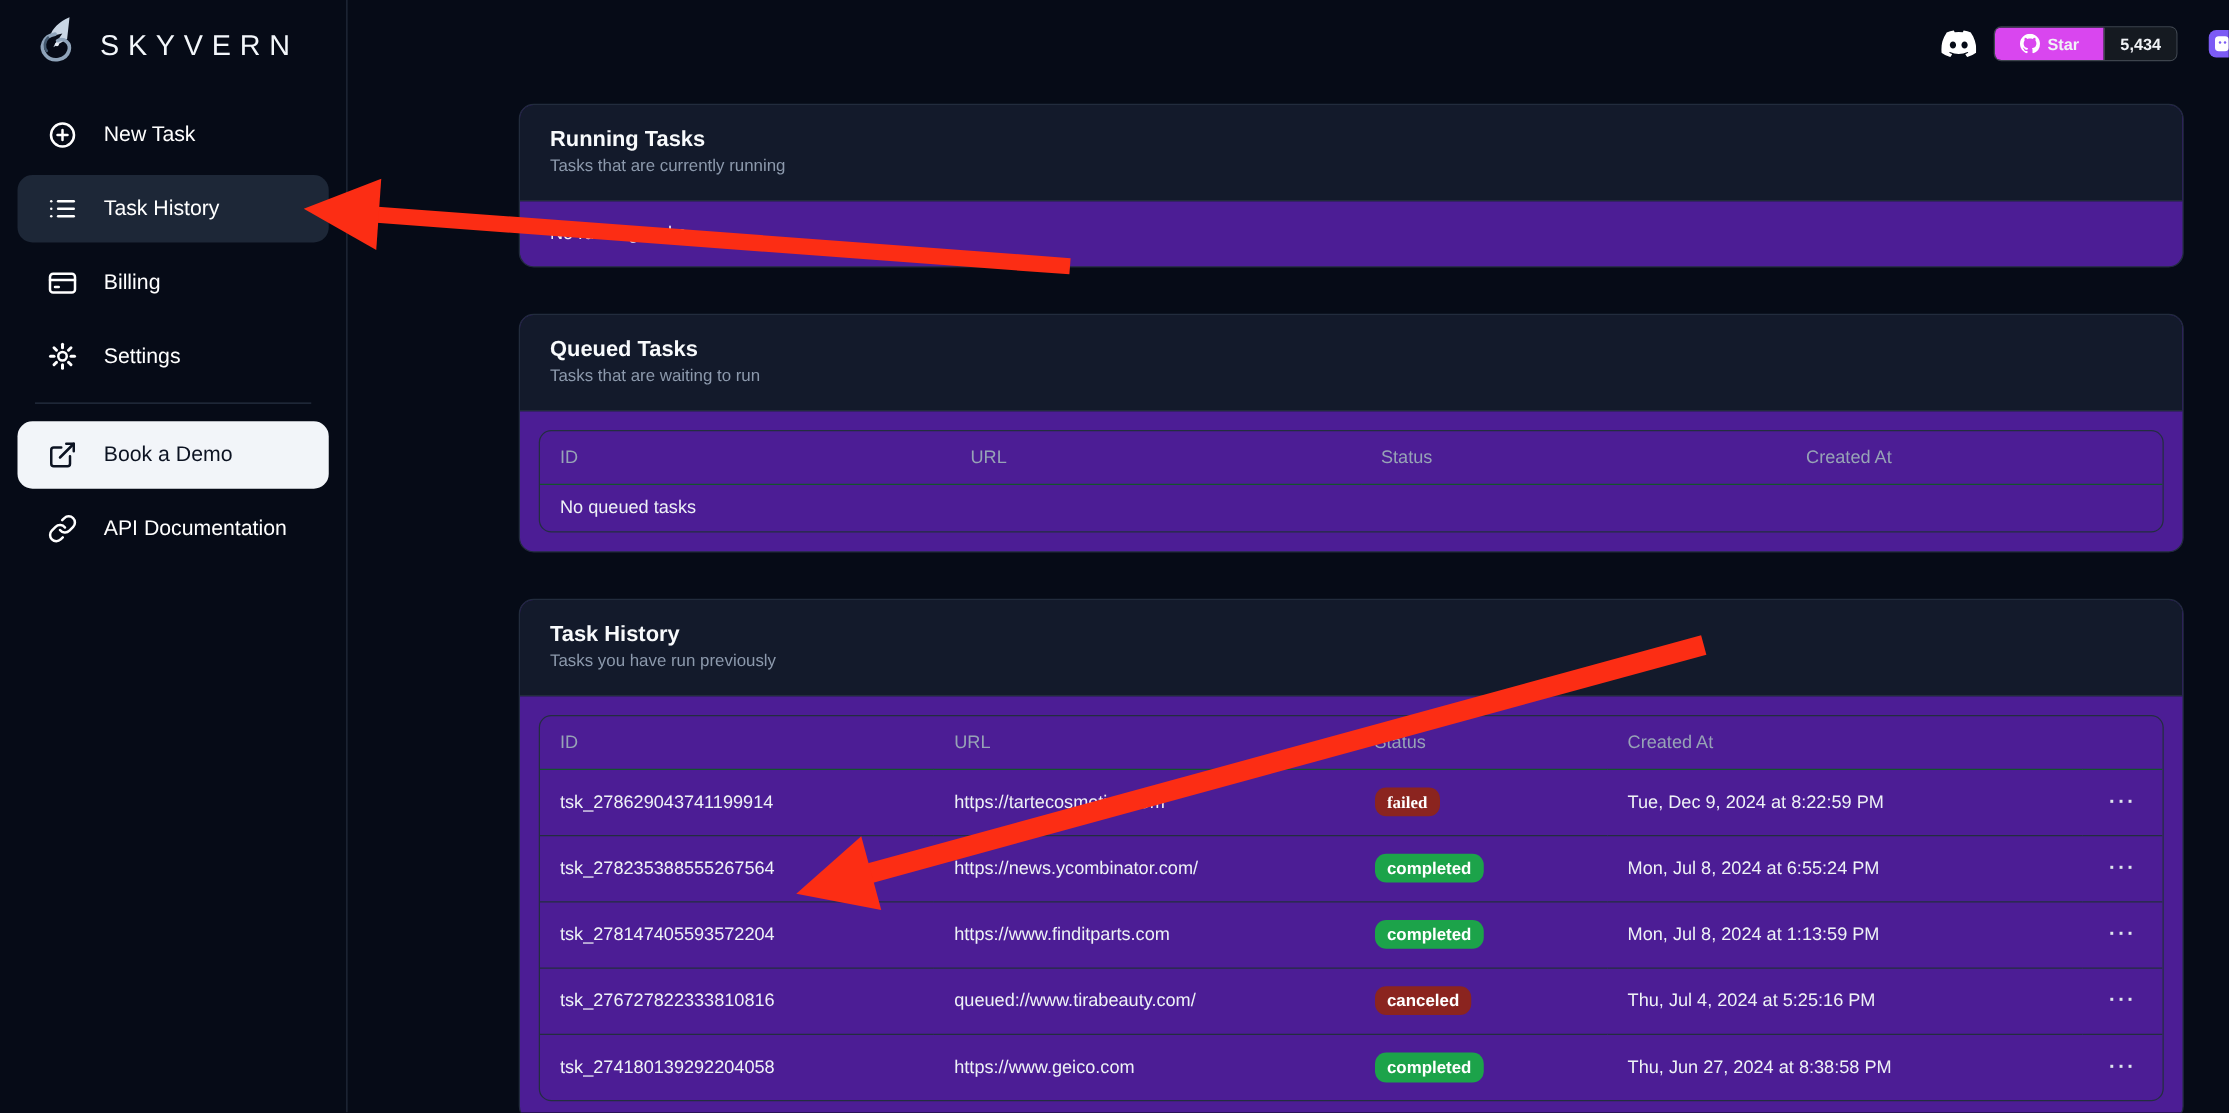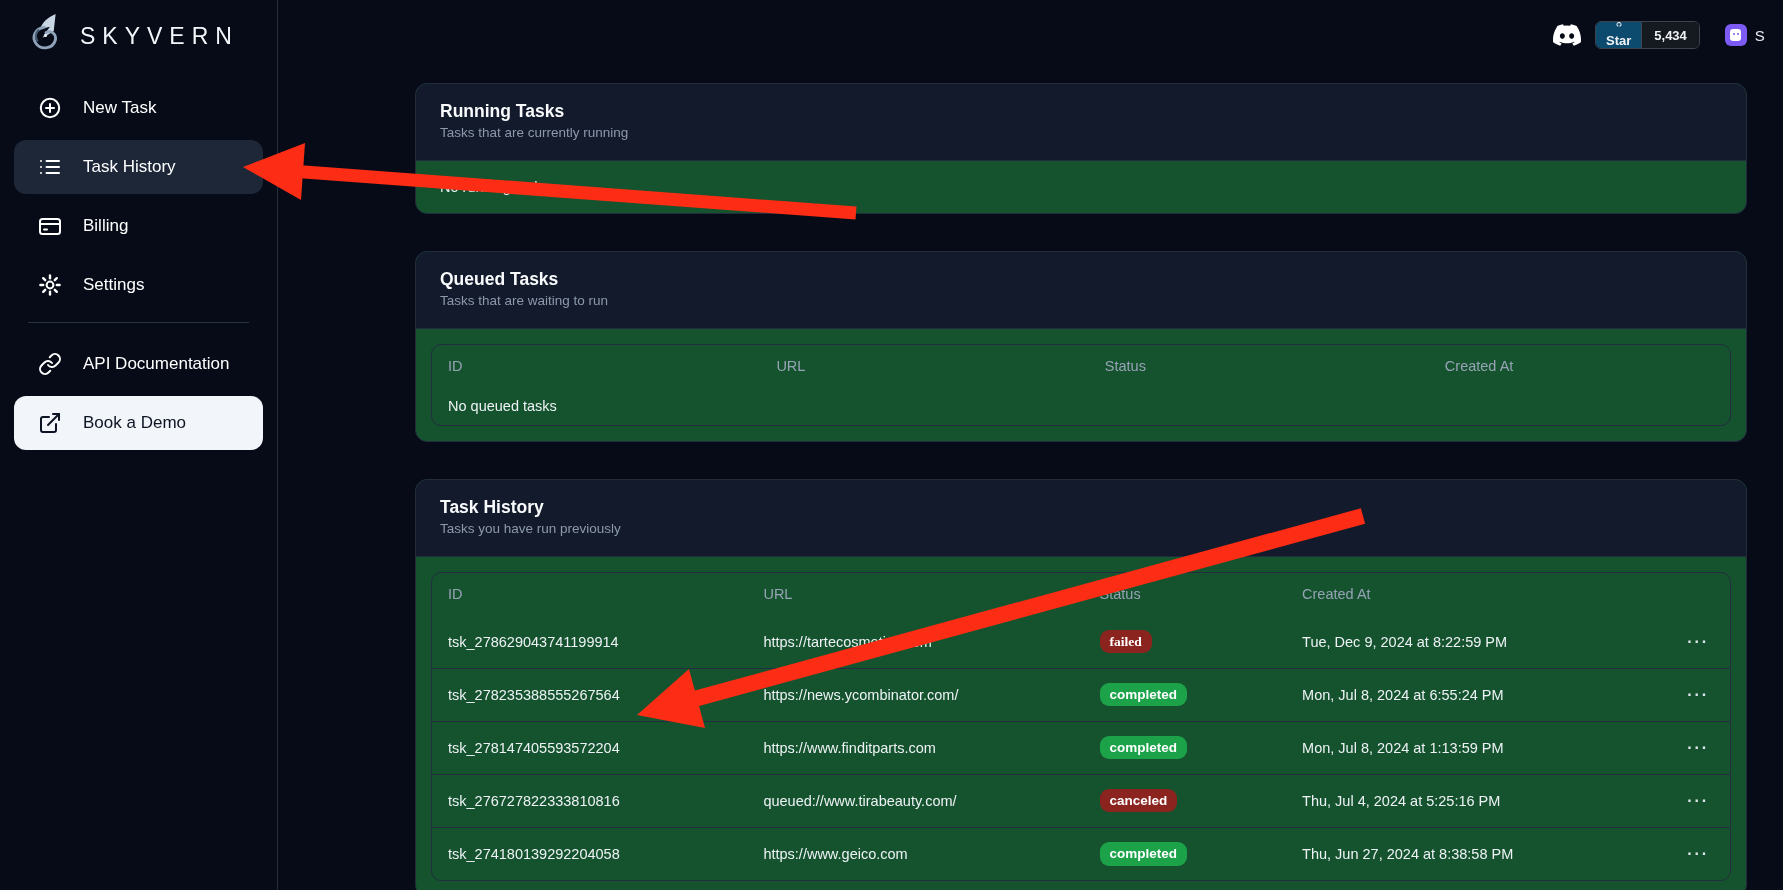--- a/index.html
+++ b/index.html
@@ -25,35 +25,35 @@
   .nav-divider { height:1px; background:#273243; margin:10px 14px 14px 14px; }
 
   
   .top-actions { position:absolute; left:1553px; top:20px; height:30px; display:flex; align-items:center; }
   .discord-btn { width:28px; height:28px; display:flex; align-items:center; justify-content:center; cursor:pointer; }
   .gh-widget {
     margin-left:14px; display:flex; align-items:stretch; height:28px;
     border:1px solid #3d444d; border-radius:6px; overflow:hidden; cursor:pointer;
     font-size:13px; font-weight:700; color:#f0f3f6;
   }
-  .gh-star { display:flex; align-items:center; gap:6px; padding:0 10px; background:#0c4a6e;flex-direction:column; }
+  .gh-star { display:flex; align-items:center; gap:6px; padding:0 20px; background:#d946ef; }
   .gh-count { display:flex; align-items:center; padding:0 12px; background:#151a21; border-left:1px solid #3d444d; }
   .avatar {
     margin-left:25px; width:22px; height:22px; border-radius:6px; background:#7c5bf5;
     display:flex; align-items:center; justify-content:center; cursor:pointer; position:relative;
   }
   .avatar .bot { width:11px; height:12px; background:#ffffff; border-radius:3px; position:relative; }
   .avatar .bot:before, .avatar .bot:after { content:""; position:absolute; top:4px; width:2px; height:2px; background:#7c5bf5; border-radius:50%; }
   .avatar .bot:before { left:2.5px; } .avatar .bot:after { right:2.5px; }
   .user-name { margin-left:8px; font-size:15px; color:#e8edf4; white-space:nowrap; }
 
   
   .main { position:absolute; left:278px; top:0; width:1505px; height:890px; }
   .cards { position:absolute; left:137px; top:83px; width:1332px; display:flex; flex-direction:column; gap:37px; }
-  .card { border:1px solid #222c3d; border-radius:12px; background:#14532d; overflow:hidden; }
+  .card { border:1px solid #222c3d; border-radius:12px; background:#4c1d95; overflow:hidden; }
   .card-header { background:#131a2b; padding:17px 24px 20px 24px; border-bottom:1px solid #222c3d; }
   .card-title { font-size:17.5px; font-weight:700; color:#f8fafc; }
   .card-sub { margin-top:3px; font-size:13.5px; color:#8c99ac; }
   .card-body { padding:15px; }
   .card-body.plain { padding:18px 24px; font-size:14.5px; color:#eef2f6; }
 
   .tbl-wrap { border:1px solid #232e40; border-radius:10px; overflow:hidden; }
   table { width:100%; border-collapse:collapse; }
   th { text-align:left; font-weight:400; color:#97a3b6; font-size:14.5px; height:42px; padding:0 16px; border-bottom:1px solid #14532d; }
   td { font-size:14.5px; color:#eef2f6; height:53px; padding:0 16px; border-bottom:1px solid #232e40; }
@@ -128,34 +128,34 @@
             <line x1="16.8" y1="16.8" x2="18.8" y2="18.8"></line>
           <line x1="5.2" y1="18.8" x2="7.2" y2="16.8"></line>
             <line x1="16.8" y1="7.2" x2="18.8" y2="5.2"></line>
         </g>
       </svg>
       <span>Settings</span>
     </div>
 
     <div class="nav-divider"></div>
 
-    <div class="nav-item">
-      <svg class="icon" viewBox="0 0 24 24">
-        <path d="M10 13a5 5 0 0 0 7.54.54l3-3a5 5 0 0 0-7.07-7.07l-1.72 1.71"></path>
-        <path d="M14 11a5 5 0 0 0-7.54-.54l-3 3a5 5 0 0 0 7.07 7.07l1.71-1.71"></path>
-      </svg>
-      <span>API Documentation</span>
-    </div>
     <div class="nav-item highlight">
       <svg class="icon" viewBox="0 0 24 24">
         <path d="M18 13v6a2 2 0 0 1-2 2H5a2 2 0 0 1-2-2V8a2 2 0 0 1 2-2h6"></path>
         <polyline points="15 3 21 3 21 9"></polyline>
           <line x1="10" y1="14" x2="21" y2="3"></line>
       </svg>
       <span>Book a Demo</span>
+    </div>
+    <div class="nav-item">
+      <svg class="icon" viewBox="0 0 24 24">
+        <path d="M10 13a5 5 0 0 0 7.54.54l3-3a5 5 0 0 0-7.07-7.07l-1.72 1.71"></path>
+        <path d="M14 11a5 5 0 0 0-7.54-.54l-3 3a5 5 0 0 0 7.07 7.07l1.71-1.71"></path>
+      </svg>
+      <span>API Documentation</span>
     </div>
   </div>
 </nav>
 
 <div class="top-actions">
   <div class="discord-btn">
     <svg width="28" height="28" viewBox="0 0 24 24" fill="#ffffff">
       <path d="M20.317 4.37a19.79 19.79 0 0 0-4.885-1.515.074.074 0 0 0-.079.037c-.21.375-.444.864-.608 1.25a18.27 18.27 0 0 0-5.487 0 12.64 12.64 0 0 0-.617-1.25.077.077 0 0 0-.079-.037A19.736 19.736 0 0 0 3.677 4.37a.07.07 0 0 0-.032.027C.533 9.046-.32 13.58.099 18.057a.082.082 0 0 0 .031.057 19.9 19.9 0 0 0 5.993 3.03.078.078 0 0 0 .084-.028c.462-.63.874-1.295 1.226-1.994a.076.076 0 0 0-.041-.106 13.107 13.107 0 0 1-1.872-.892.077.077 0 0 1-.008-.128c.126-.094.252-.192.372-.291a.074.074 0 0 1 .077-.01c3.928 1.793 8.18 1.793 12.062 0a.074.074 0 0 1 .078.01c.12.099.246.198.373.292a.077.077 0 0 1-.006.127 12.299 12.299 0 0 1-1.873.892.077.077 0 0 0-.041.107c.36.698.772 1.362 1.225 1.993a.076.076 0 0 0 .084.028 19.839 19.839 0 0 0 6.002-3.03.077.077 0 0 0 .032-.054c.5-5.177-.838-9.674-3.549-13.66a.061.061 0 0 0-.031-.03zM8.02 15.33c-1.183 0-2.157-1.085-2.157-2.419 0-1.333.956-2.419 2.157-2.419 1.21 0 2.176 1.096 2.157 2.42 0 1.333-.956 2.418-2.157 2.418zm7.975 0c-1.183 0-2.157-1.085-2.157-2.419 0-1.333.955-2.419 2.157-2.419 1.21 0 2.176 1.096 2.157 2.42 0 1.333-.946 2.418-2.157 2.418z"></path>
     </svg>
   </div>

